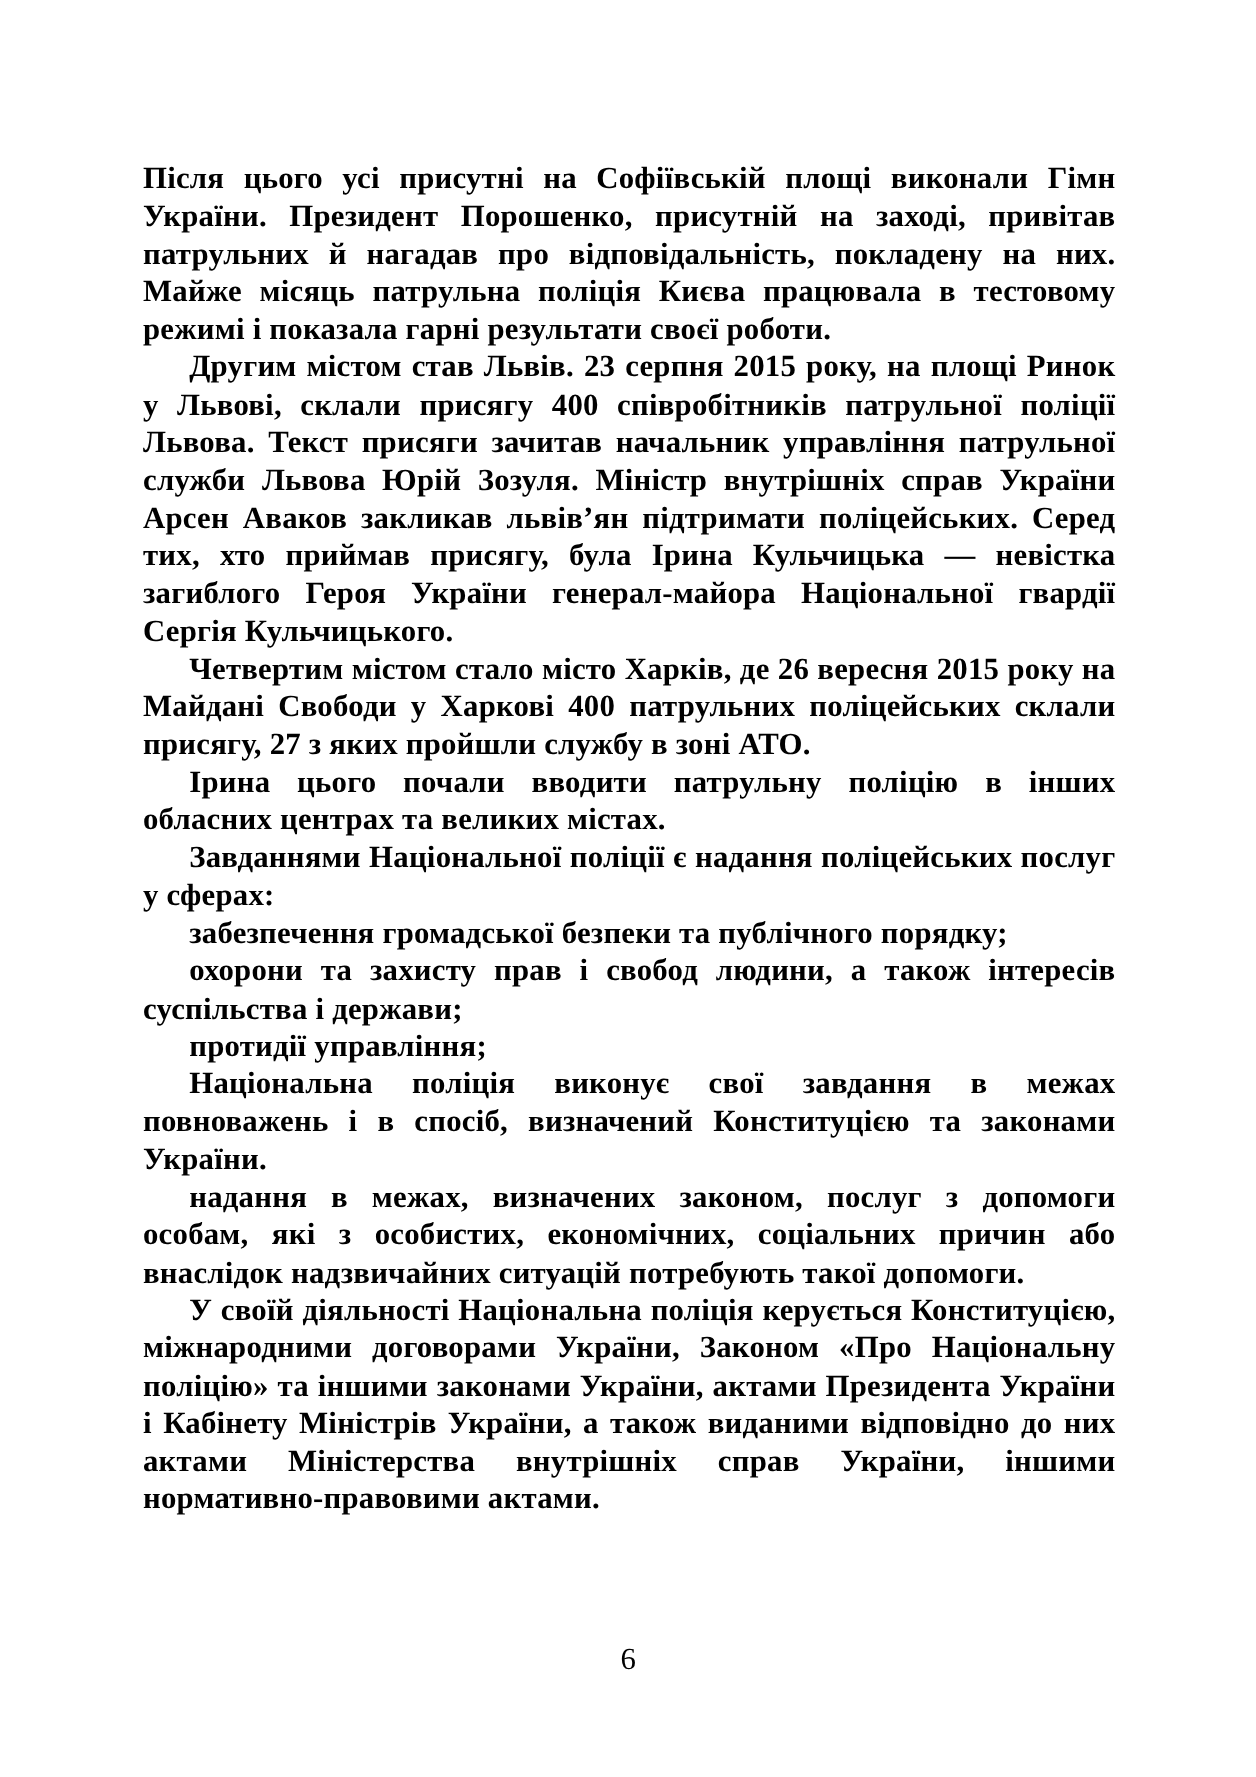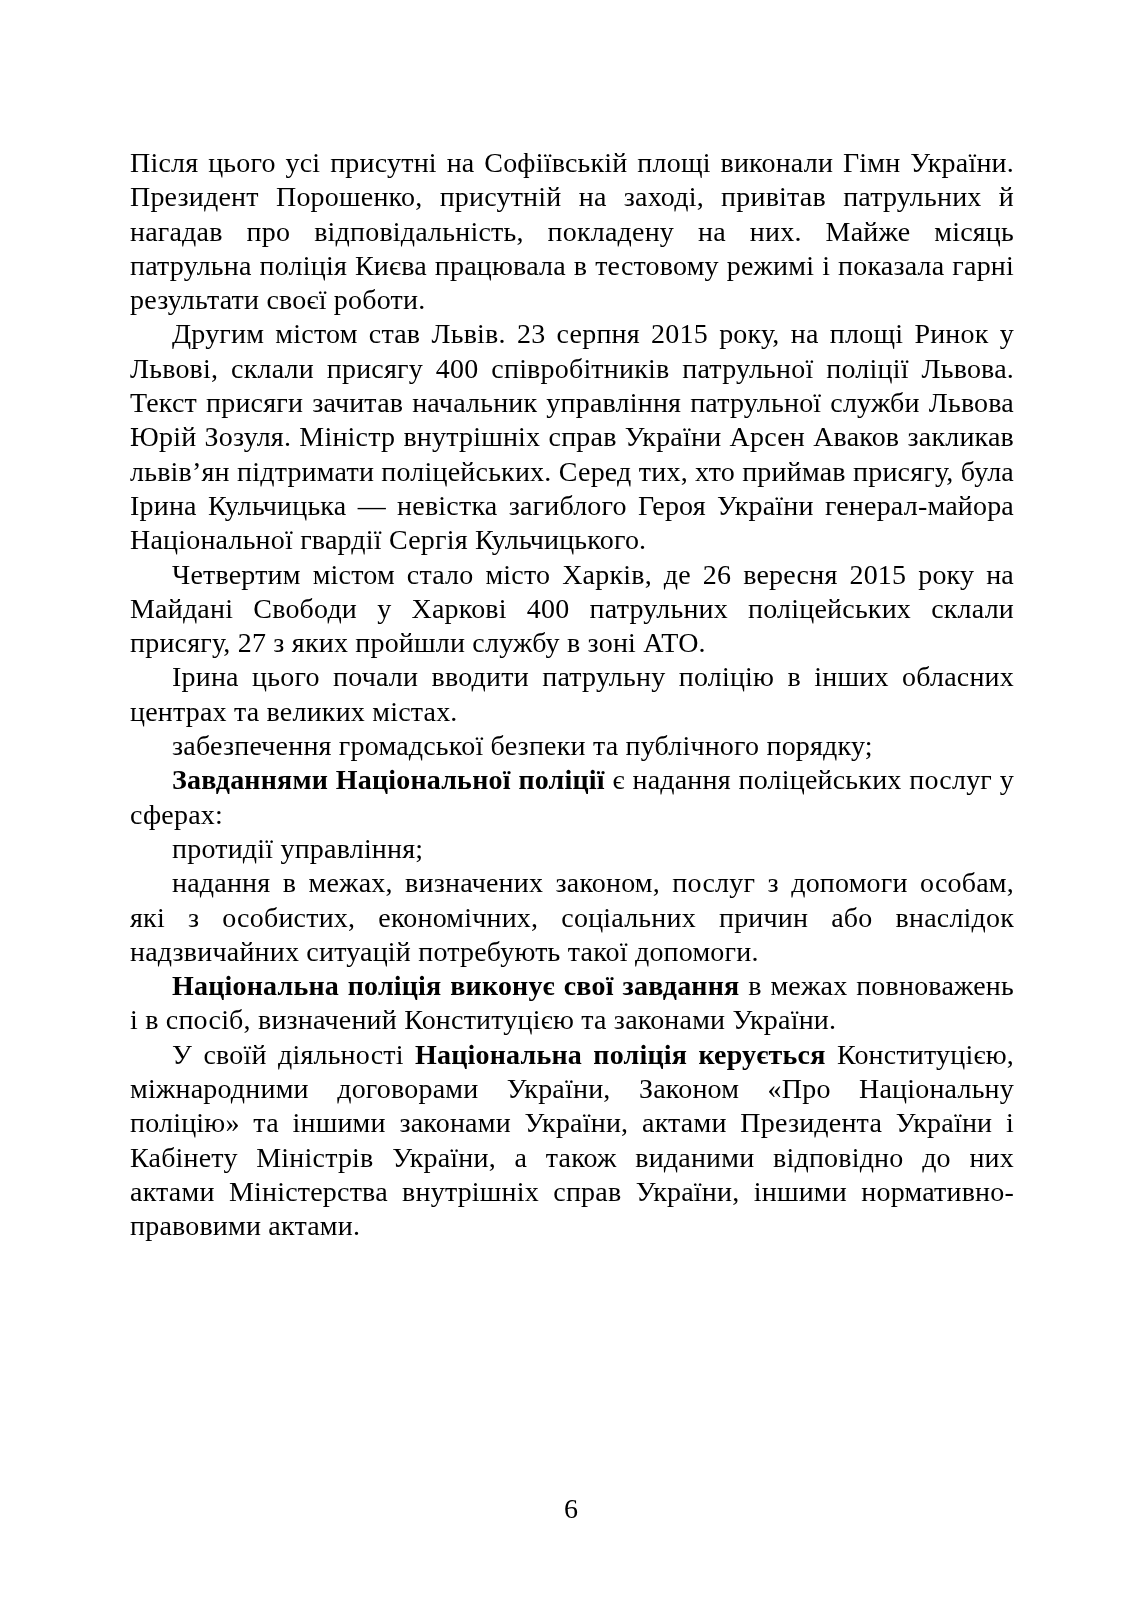--- a/index.html
+++ b/index.html
@@ -27,42 +27,43 @@
     letter-spacing: 0.2px;
   }
   .para {
     margin: 0;
     padding: 0;
     text-indent: 0;
   }
   .para.indent {
     text-indent: 42px;
   }
-  .run { font-weight: normal; }
+  .run { font-weight: bold; }
   .run.bold { font-weight: bold; }
   .page-number {
     position: absolute;
     left: 0;
     top: 1492px;
     width: 1142px;
     text-align: center;
     font-size: 28px;
     line-height: 34px;
   }
 </style>
 </head>
 <body>
 
 <div class="page">
   <div class="text-block">
       <p class="para"><span class="run">Після цього усі присутні на Софіївській площі виконали Гімн України. Президент Порошенко, присутній на заході, привітав патрульних й нагадав про відповідальність, покладену на них. Майже місяць патрульна поліція Києва працювала в тестовому режимі і показала гарні результати своєї роботи.</span></p>
       <p class="para indent"><span class="run">Другим містом став Львів. 23 серпня 2015 року, на площі Ринок у Львові, склали присягу 400 співробітників патрульної поліції Львова. Текст присяги зачитав начальник управління патрульної служби Львова Юрій Зозуля. Міністр внутрішніх справ України Арсен Аваков закликав львів’ян підтримати поліцейських. Серед тих, хто приймав присягу, була Ірина Кульчицька — невістка загиблого Героя України генерал-майора Національної гвардії Сергія Кульчицького.</span></p>
       <p class="para indent"><span class="run">Четвертим містом стало місто Харків, де 26 вересня 2015 року на Майдані Свободи у Харкові 400 патрульних поліцейських склали присягу, 27 з яких пройшли службу в зоні АТО.</span></p>
       <p class="para indent"><span class="run">Ірина цього почали вводити патрульну поліцію в інших обласних центрах та великих містах.</span></p>
+      <p class="para indent"><span class="run bold">Завданнями Національної поліції</span><span class="run"> є надання поліцейських послуг у сферах:</span></p>
       <p class="para indent"><span class="run">забезпечення громадської безпеки та публічного порядку;</span></p>
-      <p class="para indent"><span class="run bold">Завданнями Національної поліції</span><span class="run"> є надання поліцейських послуг у сферах:</span></p>
+      <p class="para indent"><span class="run">охорони та захисту прав і свобод людини, а також інтересів суспільства і держави;</span></p>
       <p class="para indent"><span class="run">протидії управління;</span></p>
+      <p class="para indent"><span class="run bold">Національна поліція виконує свої завдання</span><span class="run"> в межах повноважень і в спосіб, визначений Конституцією та законами України.</span></p>
       <p class="para indent"><span class="run">надання в межах, визначених законом, послуг з допомоги особам, які з особистих, економічних, соціальних причин або внаслідок надзвичайних ситуацій потребують такої допомоги.</span></p>
-      <p class="para indent"><span class="run bold">Національна поліція виконує свої завдання</span><span class="run"> в межах повноважень і в спосіб, визначений Конституцією та законами України.</span></p>
       <p class="para indent"><span class="run">У своїй діяльності </span><span class="run bold">Національна поліція керується</span><span class="run"> Конституцією, міжнародними договорами України, Законом «Про Національну поліцію» та іншими законами України, актами Президента України і Кабінету Міністрів України, а також виданими відповідно до них актами Міністерства внутрішніх справ України, іншими нормативно-правовими актами.</span></p>
     </div>
   <div class="page-number">6</div>
 </div>
 
 </body></html>

